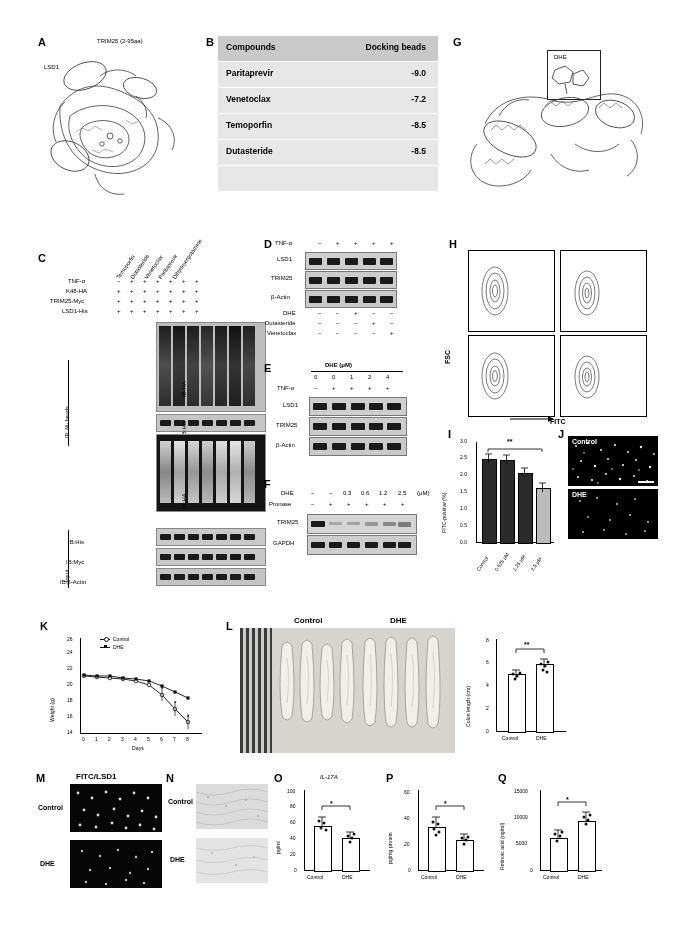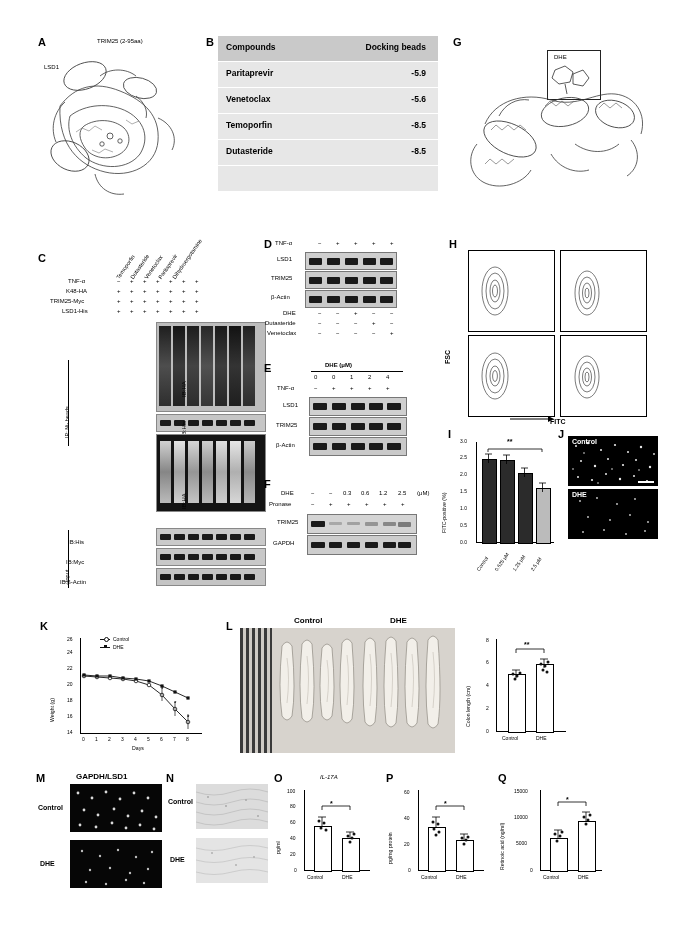--- a/index.html
+++ b/index.html
@@ -100,25 +100,25 @@
 </div>
 
 <div class="fig" id="panelB">
   <div class="panel-letter" style="left:-12px;top:0px;color:#000;">B</div>
   <div class="brow head">
     <span class="bname">Compounds</span>
     <span class="bval">Docking beads</span>
   </div>
   <div class="brow">
     <span class="bname">Paritaprevir</span>
-    <span class="bval">-5.9</span>
+    <span class="bval">-9.0</span>
   </div>
   <div class="brow">
     <span class="bname">Venetoclax</span>
-    <span class="bval">-5.6</span>
+    <span class="bval">-7.2</span>
   </div>
   <div class="brow">
     <span class="bname">Temoporfin</span>
     <span class="bval">-8.5</span>
   </div>
   <div class="brow">
     <span class="bname">Dutasteride</span>
     <span class="bval">-8.5</span>
   </div>
 </div>
@@ -730,21 +730,21 @@
     </g>
   </svg>
   <div class="sig" style="left:54px;top:16px;">**</div>
 
   <div class="ticklbl" style="left:32px;top:110px;">Control</div>
   <div class="ticklbl" style="left:66px;top:110px;">DHE</div>
 </div>
 
 <div class="fig" id="panelM">
   <div class="panel-letter" style="left:-2px;top:0px;">M</div>
-  <div class="lbl tiny8" style="left:38px;top:0px;font-weight:bold;">GAPDH/LSD1</div>
+  <div class="lbl tiny8" style="left:38px;top:0px;font-weight:bold;">FITC/LSD1</div>
   <div class="lbl tiny7" style="left:0px;top:32px;font-weight:bold;">Control</div>
   <div style="position:absolute;left:32px;top:12px;width:92px;height:48px;background:#060606;overflow:hidden;">
     <svg width="92" height="48">
       <g fill="#d9d9d9">
         <circle cx="8" cy="9" r="1.4"></circle>
           <circle cx="22" cy="14" r="1.4"></circle>
           <circle cx="36" cy="8" r="1.4"></circle>
         <circle cx="50" cy="15" r="1.4"></circle>
           <circle cx="64" cy="9" r="1.4"></circle>
           <circle cx="78" cy="14" r="1.4"></circle>

